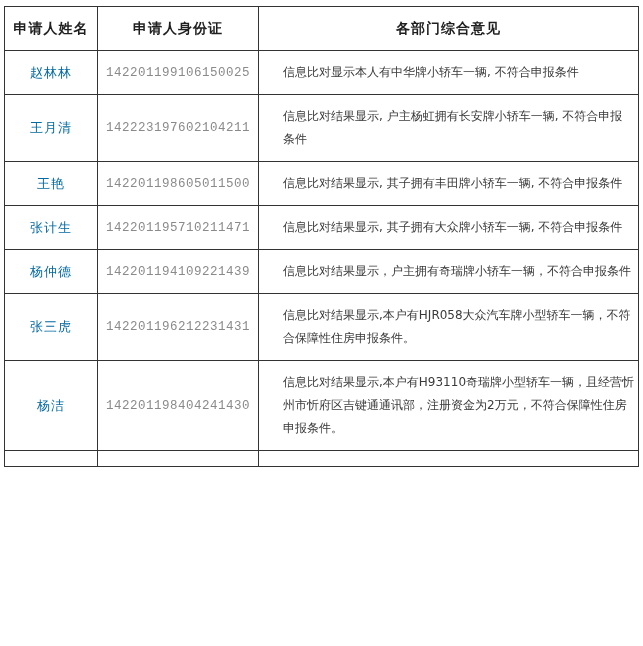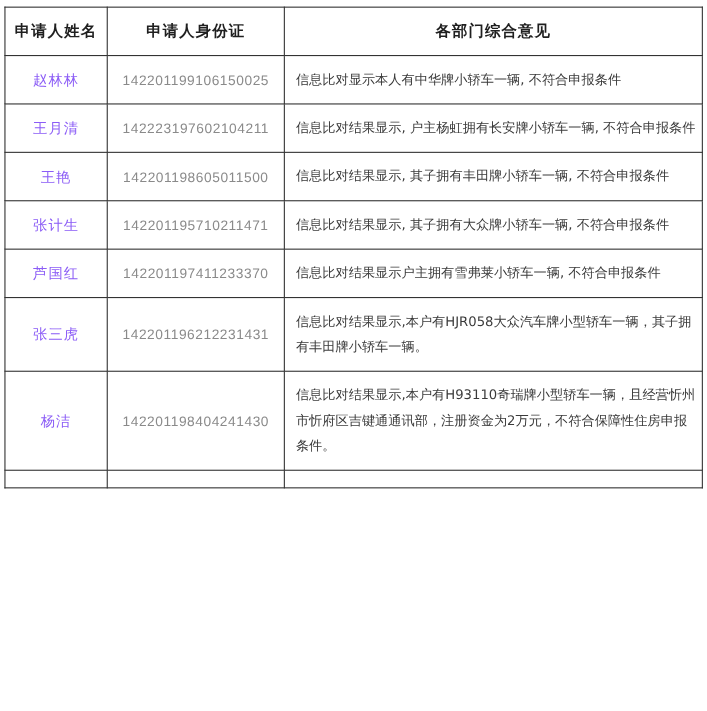--- a/index.html
+++ b/index.html
@@ -36,36 +36,36 @@
     height: 44px;
     font-size: 14px;
     font-weight: bold;
     color: #1f1f1f;
     text-align: center;
     letter-spacing: 1px;
   }
   .review-table td { height: 44px; }
   td.name {
     font-size: 13px;
-    color: #8b5cf6;
+    color: #0369a1;
     text-align: center;
     letter-spacing: 1px;
   }
   td.id {
-    font-family: Liberation Sans, sans-serif;
+    font-family: Liberation Mono, monospace;
     font-size: 12.5px;
     color: #8a8a8a;
     text-align: center;
     letter-spacing: 0.5px;
   }
   td.opinion {
     font-size: 12px;
     color: #3a3a3a;
     text-align: left;
-    padding: 10px 4px 10px 10px;
+    padding: 10px 4px 10px 24px;
     line-height: 23px;
   }
   tr.partial-row td { height: 16px; }
   col.c-name { width: 93px; }
   col.c-id { width: 161px; }
   col.c-opinion { width: 380px; }
 </style>
 </head>
 <body>
 
@@ -98,28 +98,28 @@
           <td class="name">王艳</td>
           <td class="id">142201198605011500</td>
           <td class="opinion">信息比对结果显示, 其子拥有丰田牌小轿车一辆, 不符合申报条件</td>
         </tr>
         <tr>
           <td class="name">张计生</td>
           <td class="id">142201195710211471</td>
           <td class="opinion">信息比对结果显示, 其子拥有大众牌小轿车一辆, 不符合申报条件</td>
         </tr>
         <tr>
-          <td class="name">芦国红</td>
-          <td class="id">142201197411233370</td>
-          <td class="opinion">信息比对结果显示户主拥有雪弗莱小轿车一辆, 不符合申报条件</td>
+          <td class="name">杨仲德</td>
+          <td class="id">142201194109221439</td>
+          <td class="opinion">信息比对结果显示，户主拥有奇瑞牌小轿车一辆，不符合申报条件</td>
         </tr>
         <tr>
           <td class="name">张三虎</td>
           <td class="id">142201196212231431</td>
-          <td class="opinion">信息比对结果显示,本户有HJR058大众汽车牌小型轿车一辆，其子拥有丰田牌小轿车一辆。</td>
+          <td class="opinion">信息比对结果显示,本户有HJR058大众汽车牌小型轿车一辆，不符合保障性住房申报条件。</td>
         </tr>
         <tr>
           <td class="name">杨洁</td>
           <td class="id">142201198404241430</td>
           <td class="opinion">信息比对结果显示,本户有H93110奇瑞牌小型轿车一辆，且经营忻州市忻府区吉键通通讯部，注册资金为2万元，不符合保障性住房申报条件。</td>
         </tr>
         <tr class="partial-row">
           <td></td>
           <td></td>
           <td></td>

